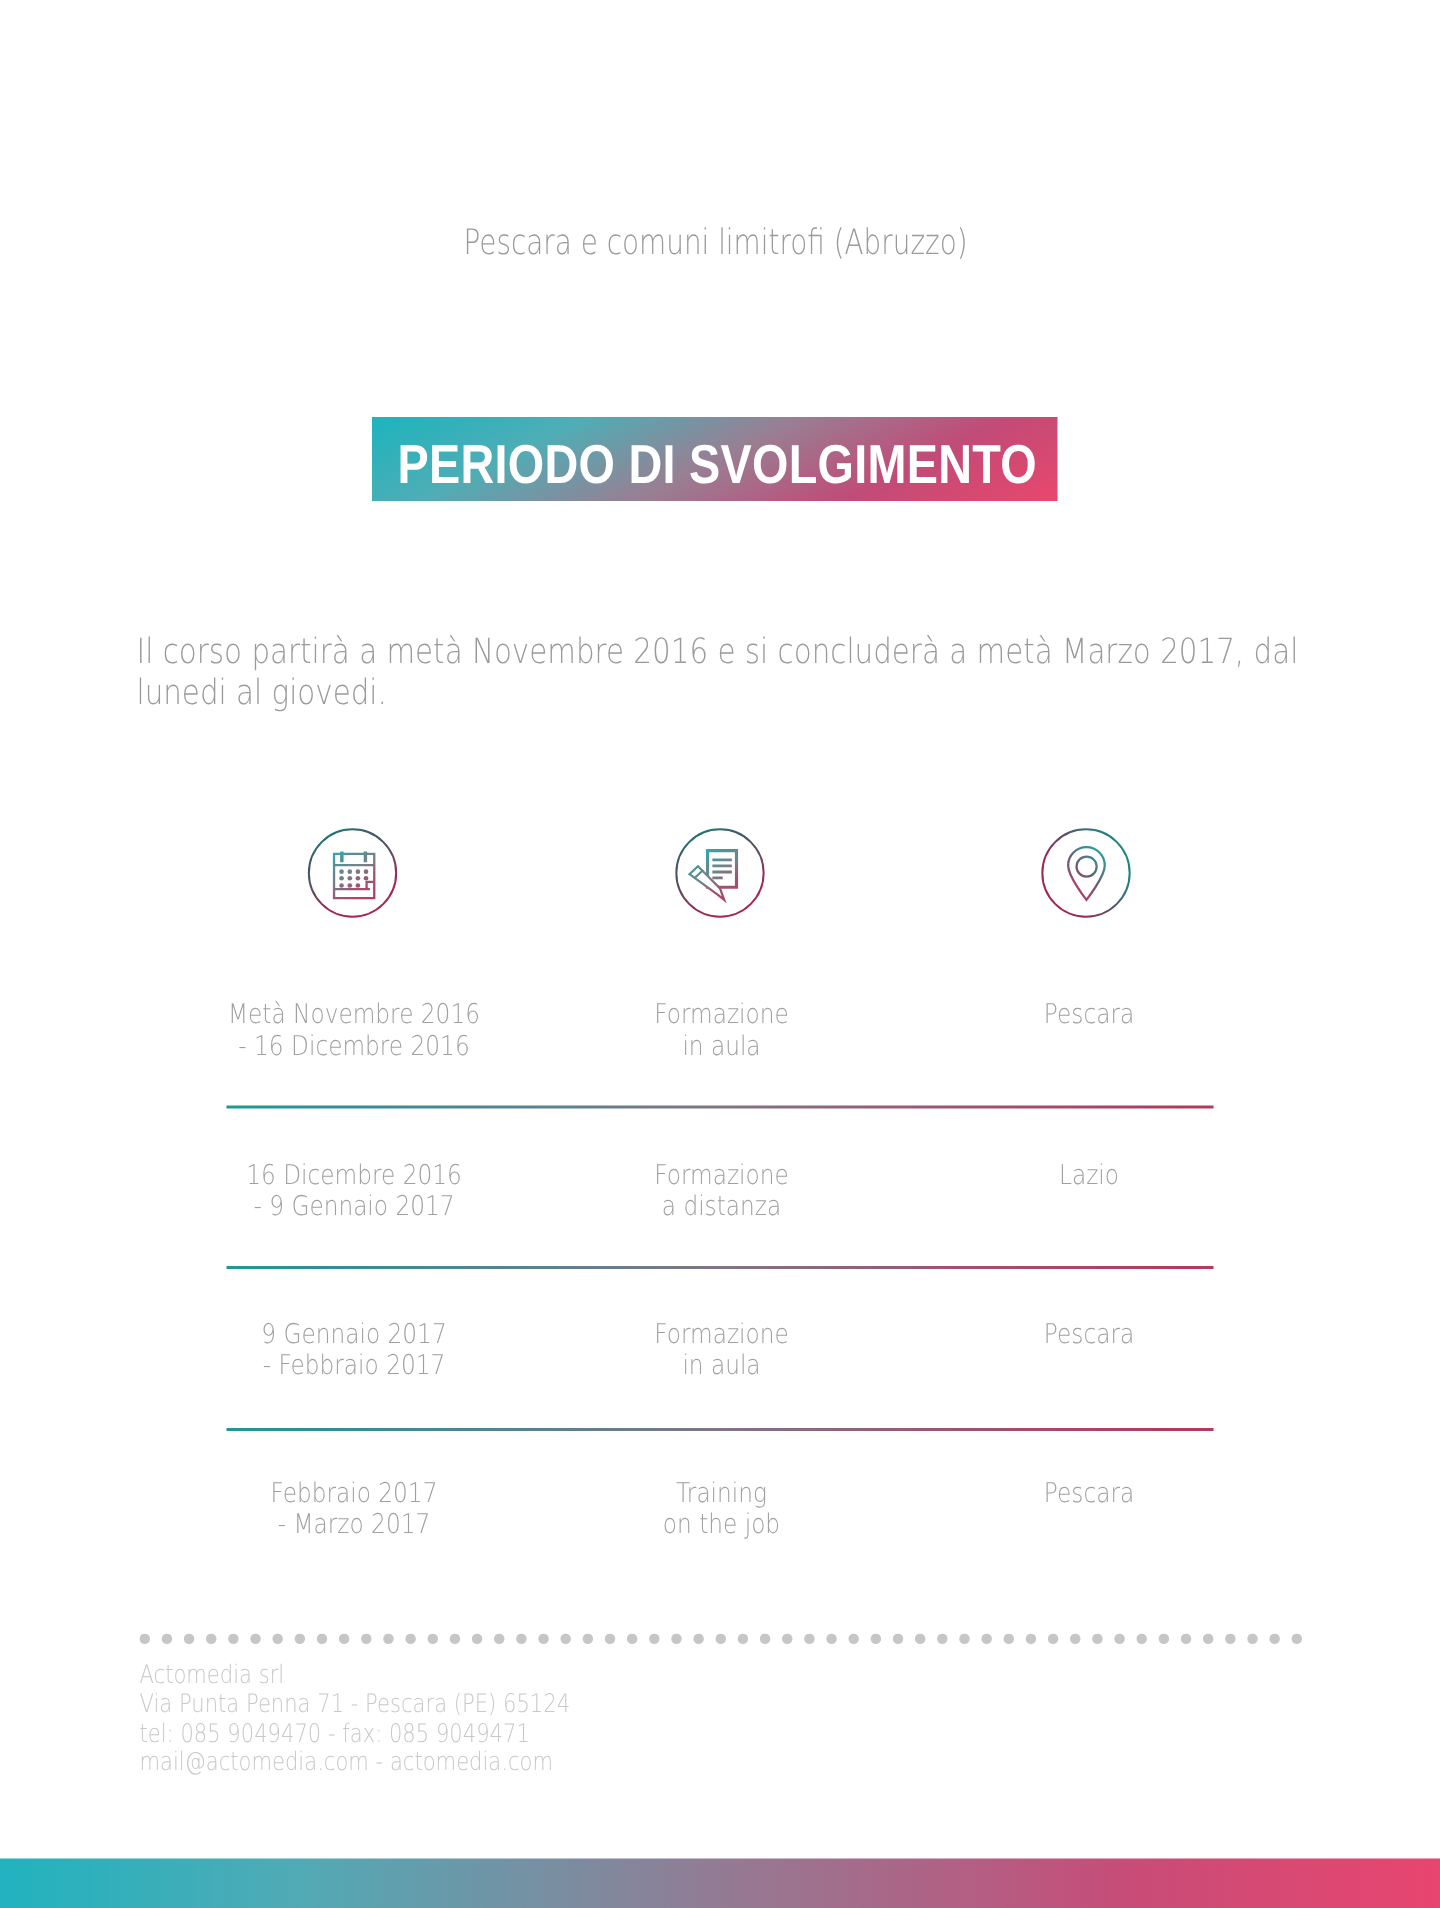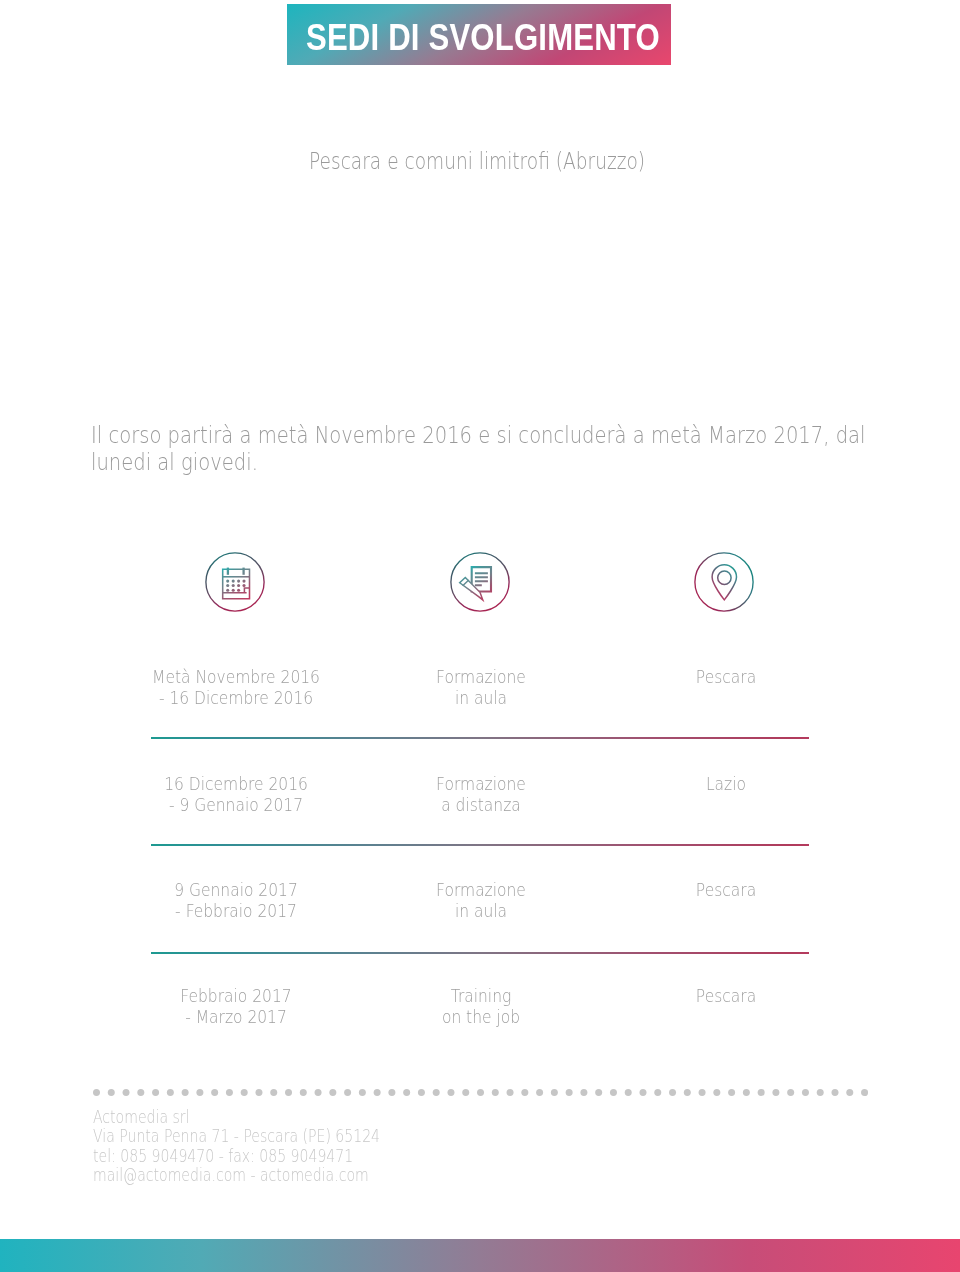--- a/index.html
+++ b/index.html
@@ -52,24 +52,24 @@
           font-family:"DejaVu Sans",sans-serif;font-weight:300;
           transform:scaleX(0.827);transform-origin:left top;white-space:nowrap;}
 
   .bottombar{position:absolute;left:0;top:1239px;width:960px;height:33px;
     background:linear-gradient(90deg,#20b3bf 0%,#51aab5 21%,#937b94 50%,#c74d78 78%,#e8456f 100%);}
 </style>
 </head>
 <body>
 
 <div class="page">
-  <div class="banner" id="banner1">
-    <span class="btxt">SEDI DI SVOLGIMENTO</span>
-  </div>
   <div class="subtitle">Pescara e comuni limitrofi (Abruzzo)</div>
+  <div class="banner" id="banner2">
+    <span class="btxt">PERIODO DI SVOLGIMENTO</span>
+  </div>
   <div class="para">Il corso partirà a metà Novembre 2016 e si concluderà a metà Marzo 2017, dal lunedi al giovedi.</div>
 
   <svg width="0" height="0" style="position:absolute" aria-hidden="true">
     <defs>
       <linearGradient id="gdiag" gradientUnits="userSpaceOnUse" x1="12" y1="17" x2="39" y2="61">
         <stop offset="0%" stop-color="#0ec4c2"></stop>
         <stop offset="22%" stop-color="#4c9498"></stop>
         <stop offset="42%" stop-color="#73828b"></stop>
         <stop offset="62%" stop-color="#9c5570"></stop>
         <stop offset="78%" stop-color="#b54062"></stop>

